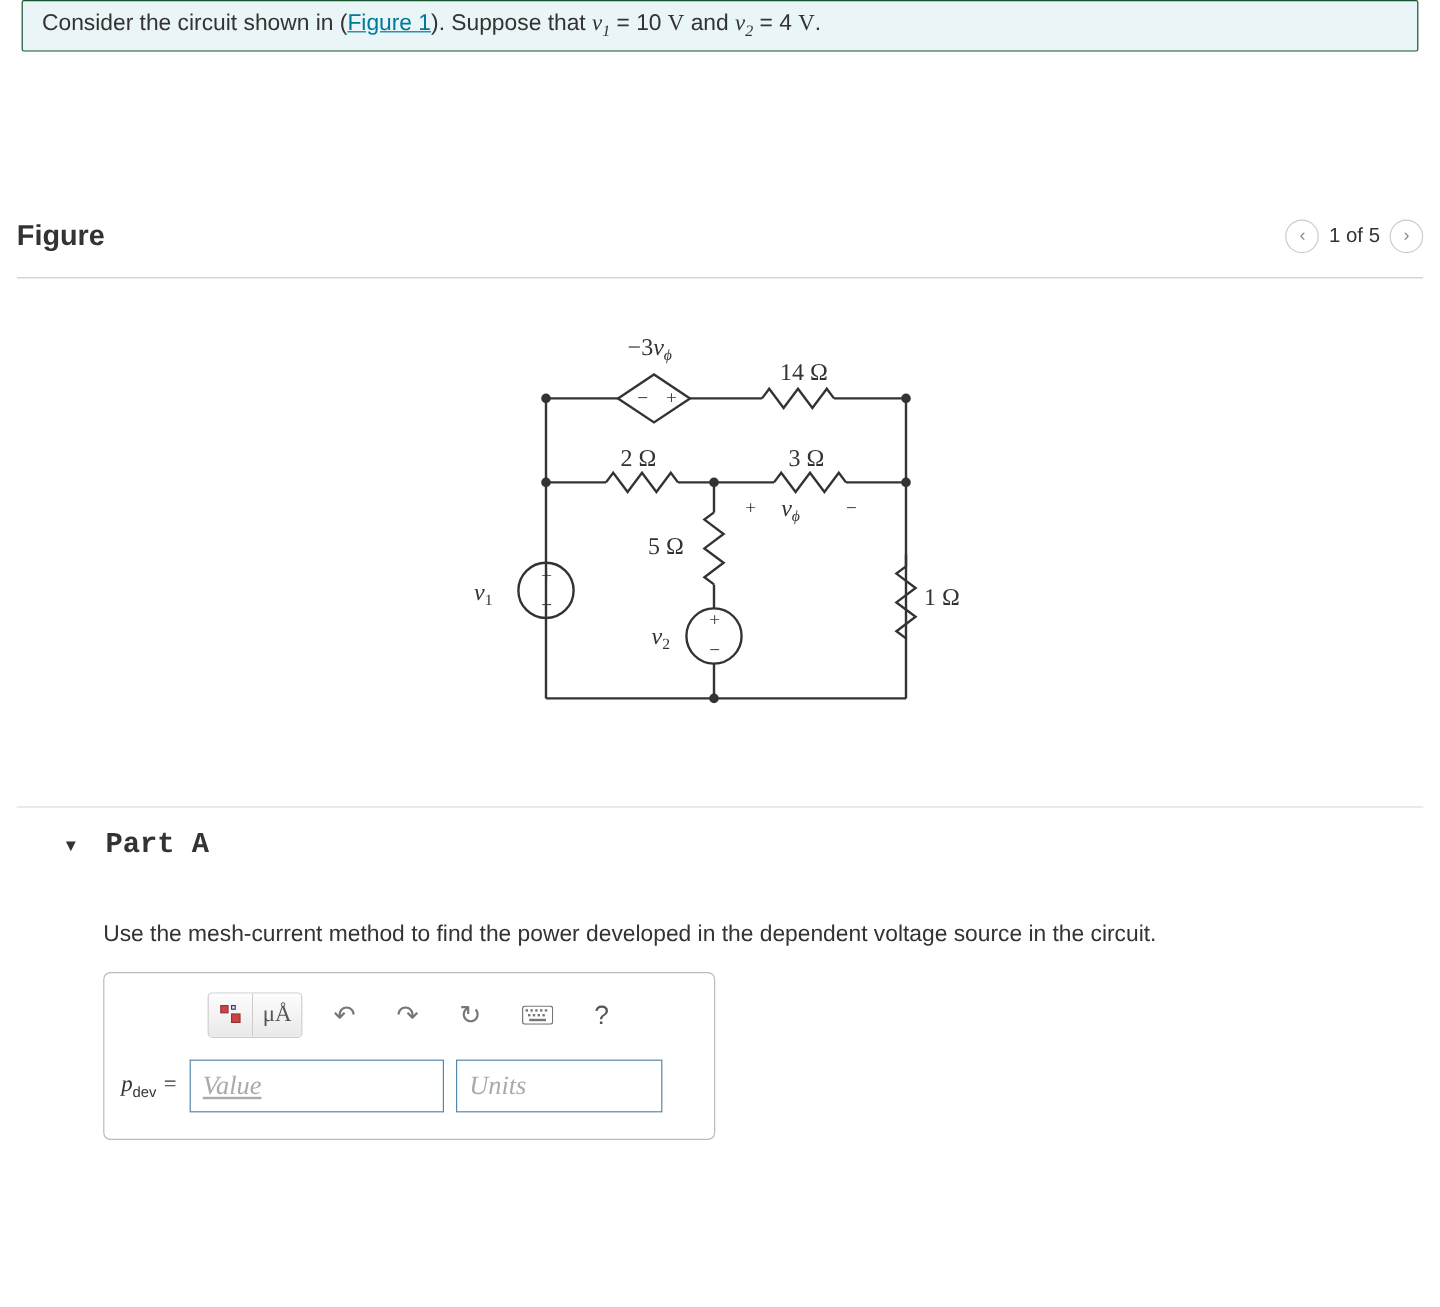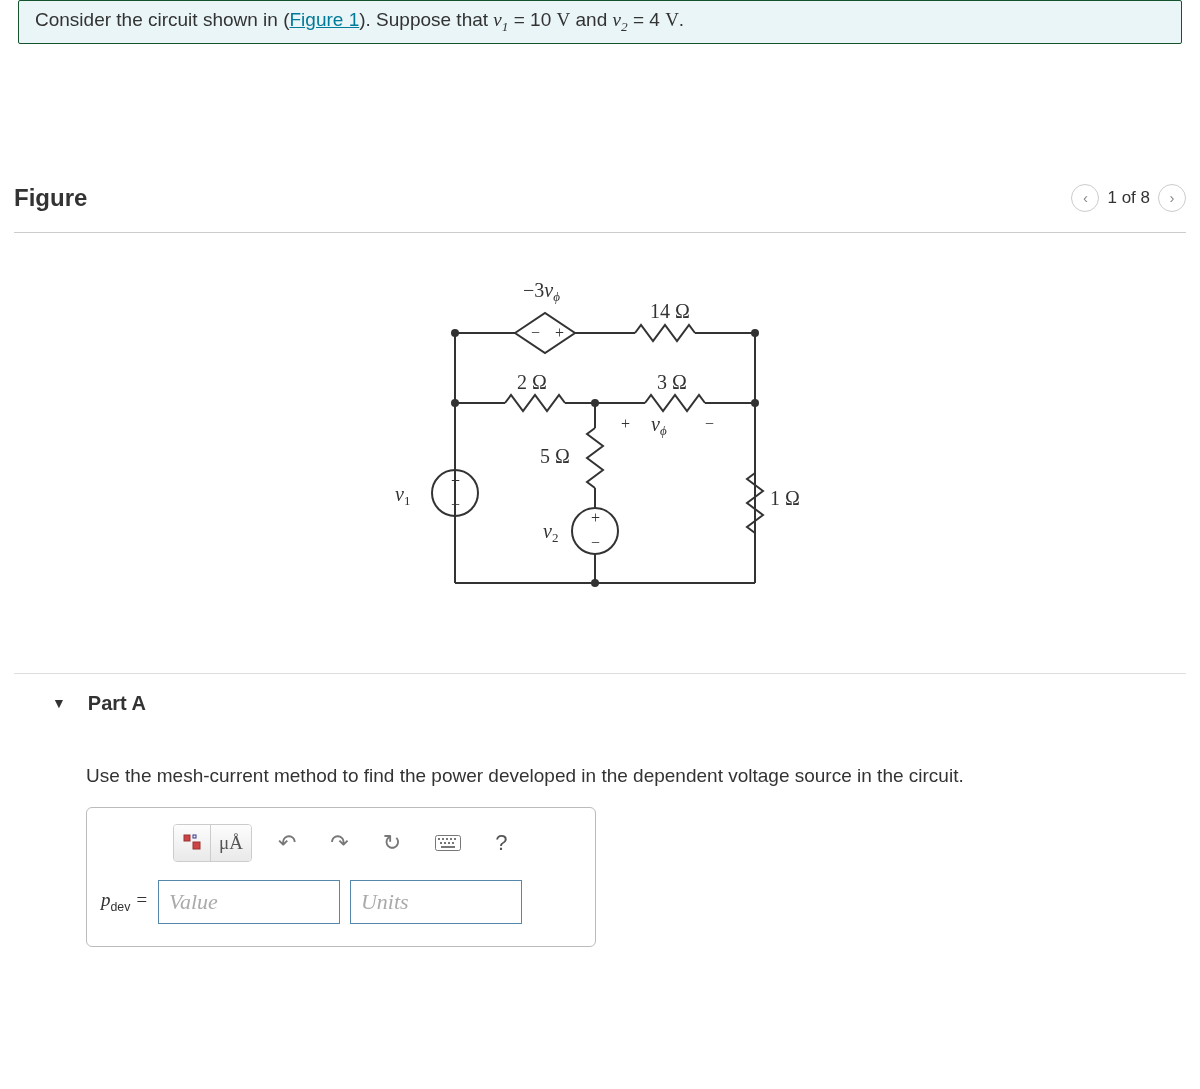--- a/index.html
+++ b/index.html
@@ -13,51 +13,51 @@
   .figure-header { display: flex; justify-content: space-between; align-items: center; border-bottom: 1px solid #ccc; padding-bottom: 20px; }
   .figure-header h2 { font-size: 24px; font-weight: bold; }
   .pager { display: flex; align-items: center; gap: 8px; font-size: 17px; }
   .pager-btn { width: 28px; height: 28px; border: 1px solid #ccc; border-radius: 50%; background: #fff; display: flex; align-items: center; justify-content: center; color: #888; cursor: pointer; font-size: 15px; }
 
   .figure-canvas { display:flex; justify-content:center; margin: 40px 0 60px 0; }
 
   .part-section { margin: 0 14px 0 14px; border-top: 1px solid #ddd; padding-top: 18px; }
   .part-header { display: flex; align-items: center; gap: 22px; margin-bottom: 50px; margin-left: 38px; }
   .part-header .tri { font-size: 14px; color: #333; }
-  .part-header h3 { font-size: 20px; font-weight: bold; }
+  .part-header h3 { font-size: 24px; font-weight: bold; font-family: Liberation Mono, monospace; }
 
   .instr { margin: 0 0 18px 72px; font-size: 19px; }
   .instr.bold { font-weight: bold; }
 
   .answer-box { border: 1px solid #bbb; border-radius: 6px; margin: 20px 0 0 72px; width: 510px; padding: 16px 22px 22px 14px; }
   .toolbar { display: flex; align-items: center; gap: 18px; margin: 0 0 18px 72px; }
   .tool-group { display: flex; border: 1px solid #ccc; border-radius: 4px; overflow: hidden; }
   .tool-btn { height: 36px; padding: 0 8px; display: flex; align-items: center; justify-content: center; background: linear-gradient(#fdfdfd,#e9e9e9); border-right: 1px solid #ccc; cursor: pointer; font-size: 18px; color: #555; }
   .tool-btn:last-child { border-right: none; }
   .tool-icon { width: 20px; height: 20px; display: inline-block; }
   .eq-row { display:flex; align-items:center; gap: 10px; }
   .eq-label { font-style: italic; font-family: 'Times New Roman', serif; font-size: 19px; }
   .eq-label sub { font-size: 0.65em; font-style: normal; font-family: Arial, sans-serif; }
   .input-box { border: 1px solid #58a; height: 44px; padding: 6px 10px; font-size: 22px; font-family: 'Times New Roman', serif; font-style: italic; color: #aaa; display: flex; align-items: center; }
-  .value-box { width: 182px; }
+  .value-box { width: 212px; text-decoration: underline; }
   .units-box { width: 172px; font-style: italic; }
 </style>
 </head>
 <body>
 
 <div class="prompt-box">
   <span>Consider the circuit shown in (</span><span class="link">Figure 1</span><span>). Suppose that </span><span class="ital"><span>v</span><sub>1</sub></span><span> = 10 </span><span style="font-family:'Times New Roman',serif;">V</span><span> and </span><span class="ital"><span>v</span><sub>2</sub></span><span> = 4 </span><span style="font-family:'Times New Roman',serif;">V</span><span>.</span>
 </div>
 
 <div class="figure-section">
   <div class="figure-header">
     <h2>Figure</h2>
     <div class="pager">
       <div class="pager-btn">‹</div>
-      <span>1 of 8</span>
+      <span>1 of 5</span>
       <div class="pager-btn">›</div>
     </div>
   </div>
 
   <div class="figure-canvas">
     <svg width="470" height="340" viewBox="0 0 470 340">
       <style>
         .wire { stroke:#333; stroke-width:2; fill:none; }
         .thin { stroke:#333; stroke-width:1.5; fill:none; }
         .fnode { fill:#333; }

